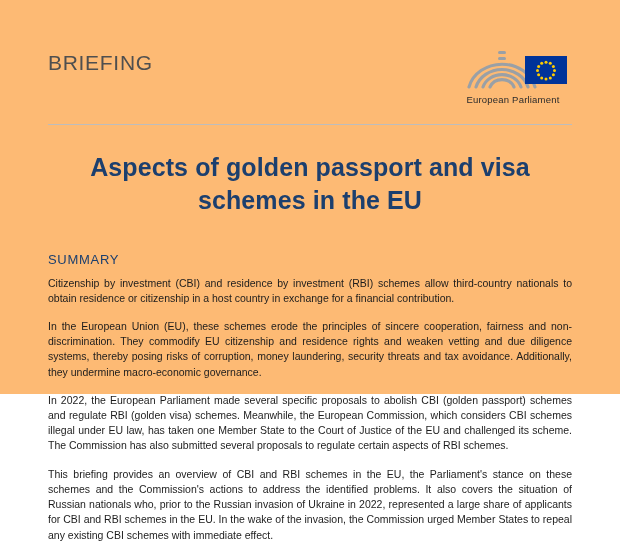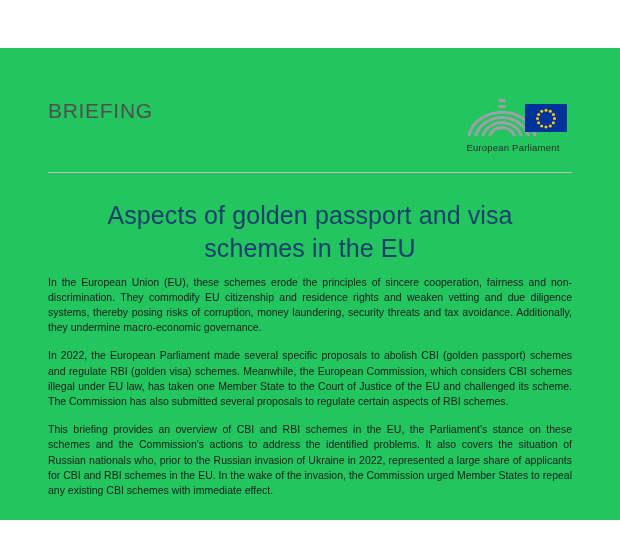--- a/index.html
+++ b/index.html
@@ -10,24 +10,23 @@
   body {
     width: 620px;
     height: 559px;
     font-family: "Liberation Sans", sans-serif;
     color: #1a1a1a;
     overflow: hidden;
   }
   .page {
     position: relative;
     width: 620px;
-    height: 472px;
-    background: #22c55e;
+    height: 394px;
+    background: #fdba74;
     box-sizing: border-box;
-    margin-top: 48px;
   }
   .content {
     position: absolute;
     left: 48px;
     top: 0;
     width: 524px;
   }
 
   
   .header {
@@ -68,21 +67,21 @@
     border-top: 1px solid #bdbdbd;
     margin-top: 4px;
   }
 
   
   .title {
     text-align: center;
     font-size: 25px;
     line-height: 1.33;
     color: #1c3f6e;
-    font-weight: 400;
+    font-weight: 700;
     margin: 26px 20px 0 20px;
     letter-spacing: 0.1px;
   }
 
   
   .summary-heading {
     margin-top: 34px;
     font-size: 13px;
     letter-spacing: 0.7px;
     color: #1c3f6e;
@@ -144,20 +143,22 @@
           </svg>
         </div>
         <div class="logo-caption">European Parliament</div>
       </div>
     </div>
 
     <div class="rule"></div>
 
     <h1 class="title">Aspects of golden passport and visa schemes in the EU</h1>
 
+    <div class="summary-heading">SUMMARY</div>
     <div class="summary-body">
+      <p>Citizenship by investment (CBI) and residence by investment (RBI) schemes allow third-country nationals to obtain residence or citizenship in a host country in exchange for a financial contribution.</p>
       <p>In the European Union (EU), these schemes erode the principles of sincere cooperation, fairness and non-discrimination. They commodify EU citizenship and residence rights and weaken vetting and due diligence systems, thereby posing risks of corruption, money laundering, security threats and tax avoidance. Additionally, they undermine macro-economic governance.</p>
       <p>In 2022, the European Parliament made several specific proposals to abolish CBI (golden passport) schemes and regulate RBI (golden visa) schemes. Meanwhile, the European Commission, which considers CBI schemes illegal under EU law, has taken one Member State to the Court of Justice of the EU and challenged its scheme. The Commission has also submitted several proposals to regulate certain aspects of RBI schemes.</p>
       <p>This briefing provides an overview of CBI and RBI schemes in the EU, the Parliament's stance on these schemes and the Commission's actions to address the identified problems. It also covers the situation of Russian nationals who, prior to the Russian invasion of Ukraine in 2022, represented a large share of applicants for CBI and RBI schemes in the EU. In the wake of the invasion, the Commission urged Member States to repeal any existing CBI schemes with immediate effect.</p>
     </div>
 
   </div>
 </div>
 
 </body></html>

